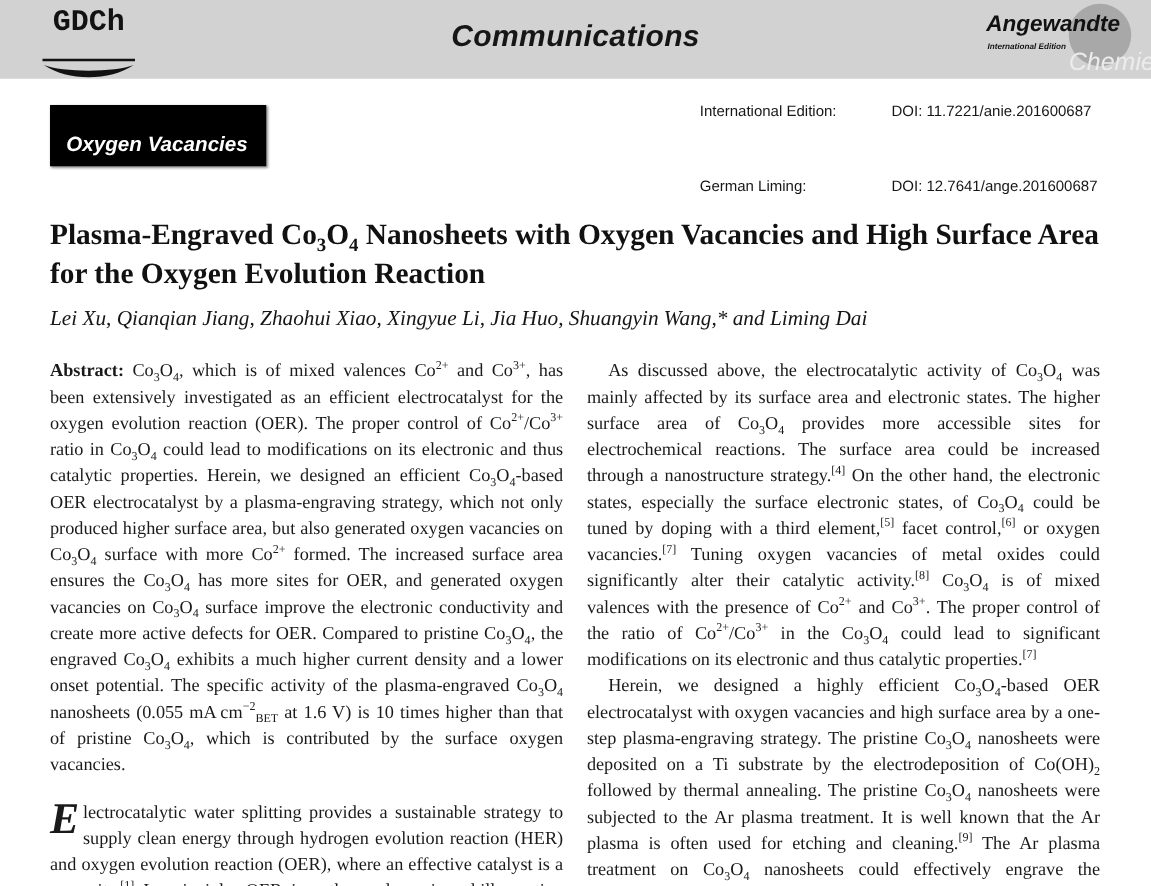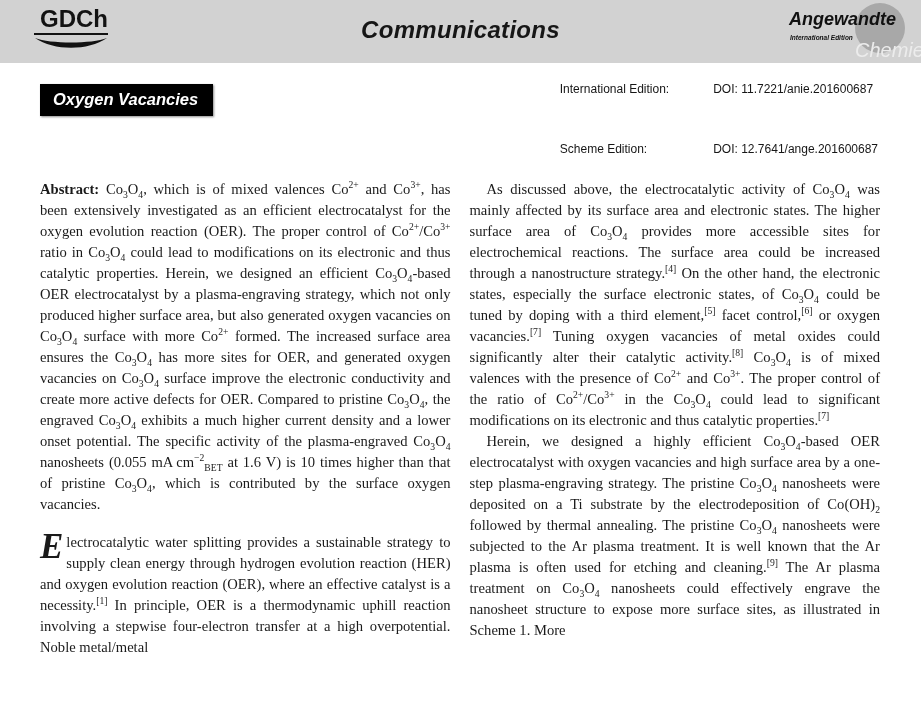--- a/index.html
+++ b/index.html
@@ -22,29 +22,28 @@
   }
   .gdch {
     position: absolute;
     left: 34px;
     top: 7px;
     width: 74px;
     text-align: center;
   }
   .gdch-text {
     display: block;
-    font-family: Liberation Sans, sans-serif;
+    font-family: Liberation Mono, monospace;
     font-size: 24px;
     font-weight: bold;
     letter-spacing: 0px;
     color: #121212;
     line-height: 1.0;
-    padding-bottom: 2px;
+    padding-bottom: 16px;
     border-bottom: 2.5px solid #121212;
-    text-align: right;
   }
   .gdch-arc { display: block; margin: 2px auto 0; }
 
   .section-title {
     position: absolute;
     left: 0; right: 0;
     top: 16px;
     text-align: center;
     font-family: "Liberation Sans", sans-serif;
     font-style: italic;
@@ -110,21 +109,21 @@
     align-items: flex-start;
     margin: 21px 43px 0 40px;
   }
   .badge {
     background: #000000;
     color: #ffffff;
     font-family: "Liberation Sans", sans-serif;
     font-weight: bold;
     font-style: italic;
     font-size: 16.5px;
-    padding: 6px 15px 7px 13px;
+    padding: 23px 15px 7px 13px;
     box-shadow: 1px 1px 2px rgba(0,0,0,0.45);
   }
   .editions {
     display: grid;
     grid-template-columns: auto auto;
     column-gap: 12px;
     row-gap: 1px;
     font-family: "Liberation Sans", sans-serif;
     font-size: 12px;
     line-height: 16px;
@@ -195,26 +194,28 @@
       <span class="brand-edition">International Edition</span>
       <span class="brand-subname">Chemie</span>
     </div>
   </header>
 
   <div class="meta-row">
     <div class="badge">Oxygen Vacancies</div>
     <div class="editions">
       <span class="ed-label">International Edition:</span>
       <span class="ed-value">DOI: 11.7221/anie.201600687</span>
-      <span class="ed-label">Scheme Edition:</span>
+      <span class="ed-label">German Liming:</span>
       <span class="ed-value">DOI: 12.7641/ange.201600687</span>
     </div>
   </div>
 
-
+  <h1 class="title">Plasma-Engraved Co<sub>3</sub>O<sub>4</sub> Nanosheets with Oxygen Vacancies and High Surface Area for the Oxygen Evolution Reaction</h1>
+
+  <div class="authors">Lei Xu, Qianqian Jiang, Zhaohui Xiao, Xingyue Li, Jia Huo, Shuangyin Wang,* and Liming Dai</div>
 
   <div class="columns">
     <div class="col">
       <p class="abstract"><b>Abstract:</b> Co<sub>3</sub>O<sub>4</sub>, which is of mixed valences Co<sup>2+</sup> and Co<sup>3+</sup>, has been extensively investigated as an efficient electrocatalyst for the oxygen evolution reaction (OER). The proper control of Co<sup>2+</sup>/Co<sup>3+</sup> ratio in Co<sub>3</sub>O<sub>4</sub> could lead to modifications on its electronic and thus catalytic properties. Herein, we designed an efficient Co<sub>3</sub>O<sub>4</sub>-based OER electrocatalyst by a plasma-engraving strategy, which not only produced higher surface area, but also generated oxygen vacancies on Co<sub>3</sub>O<sub>4</sub> surface with more Co<sup>2+</sup> formed. The increased surface area ensures the Co<sub>3</sub>O<sub>4</sub> has more sites for OER, and generated oxygen vacancies on Co<sub>3</sub>O<sub>4</sub> surface improve the electronic conductivity and create more active defects for OER. Compared to pristine Co<sub>3</sub>O<sub>4</sub>, the engraved Co<sub>3</sub>O<sub>4</sub> exhibits a much higher current density and a lower onset potential. The specific activity of the plasma-engraved Co<sub>3</sub>O<sub>4</sub> nanosheets (0.055 mA cm<sup>−2</sup><sub>BET</sub> at 1.6 V) is 10 times higher than that of pristine Co<sub>3</sub>O<sub>4</sub>, which is contributed by the surface oxygen vacancies.</p>
       <p class="intro"><span class="dropcap">E</span><span>lectrocatalytic water splitting provides a sustainable strategy to supply clean energy through hydrogen evolution reaction (HER) and oxygen evolution reaction (OER), where an effective catalyst is a necessity.<sup>[1]</sup> In principle, OER is a thermodynamic uphill reaction involving a stepwise four-electron transfer at a high overpotential. Noble metal/metal</span></p>
     </div>
     <div class="col">
       <p class="para">As discussed above, the electrocatalytic activity of Co<sub>3</sub>O<sub>4</sub> was mainly affected by its surface area and electronic states. The higher surface area of Co<sub>3</sub>O<sub>4</sub> provides more accessible sites for electrochemical reactions. The surface area could be increased through a nanostructure strategy.<sup>[4]</sup> On the other hand, the electronic states, especially the surface electronic states, of Co<sub>3</sub>O<sub>4</sub> could be tuned by doping with a third element,<sup>[5]</sup> facet control,<sup>[6]</sup> or oxygen vacancies.<sup>[7]</sup> Tuning oxygen vacancies of metal oxides could significantly alter their catalytic activity.<sup>[8]</sup> Co<sub>3</sub>O<sub>4</sub> is of mixed valences with the presence of Co<sup>2+</sup> and Co<sup>3+</sup>. The proper control of the ratio of Co<sup>2+</sup>/Co<sup>3+</sup> in the Co<sub>3</sub>O<sub>4</sub> could lead to significant modifications on its electronic and thus catalytic properties.<sup>[7]</sup></p>
       <p class="para">Herein, we designed a highly efficient Co<sub>3</sub>O<sub>4</sub>-based OER electrocatalyst with oxygen vacancies and high surface area by a one-step plasma-engraving strategy. The pristine Co<sub>3</sub>O<sub>4</sub> nanosheets were deposited on a Ti substrate by the electrodeposition of Co(OH)<sub>2</sub> followed by thermal annealing. The pristine Co<sub>3</sub>O<sub>4</sub> nanosheets were subjected to the Ar plasma treatment. It is well known that the Ar plasma is often used for etching and cleaning.<sup>[9]</sup> The Ar plasma treatment on Co<sub>3</sub>O<sub>4</sub> nanosheets could effectively engrave the nanosheet structure to expose more surface sites, as illustrated in Scheme 1. More</p>
     </div>

